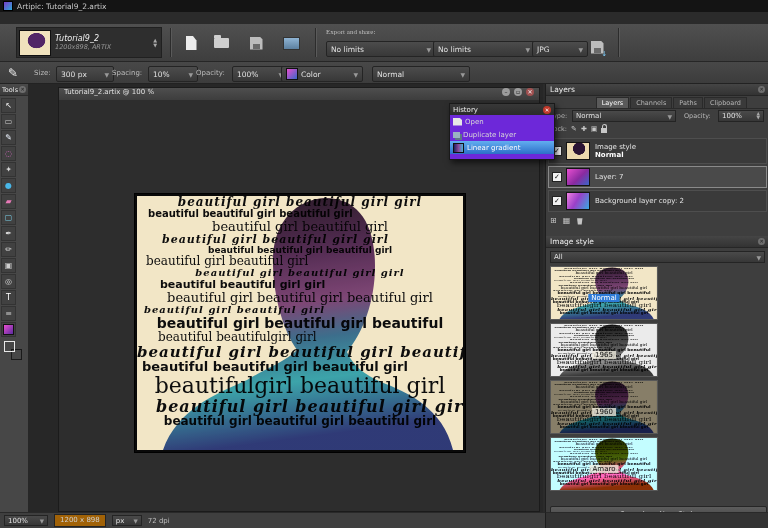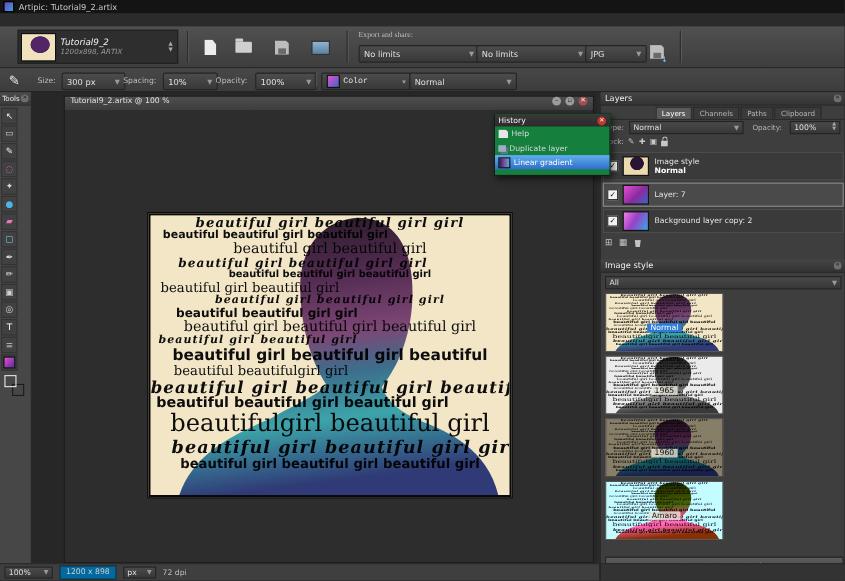--- a/index.html
+++ b/index.html
@@ -73,21 +73,21 @@
   #doc-canvas{position:absolute;left:0;top:12px;right:0;bottom:0;background:#2d2d2d;}
 
   
   #artwork{left:135px;top:194px;width:330px;height:258px;background:#f2e6c6;border:2px solid #090909;
            box-shadow:0 0 0 1px #000;}
   #artwork-content{position:absolute;inset:0;overflow:hidden;background:#f2e6c6;}
   .art-line{white-space:nowrap;line-height:1.08;color:#0d0d0d;}
   .art-overlay{position:absolute;inset:0;mix-blend-mode:multiply;pointer-events:none;}
 
   
-  #history{left:449px;top:103px;width:106px;height:57px;background:#15803d;border:1px solid #191919;
+  #history{left:449px;top:103px;width:106px;height:57px;background:#6d28d9;border:1px solid #191919;
            box-shadow:2px 3px 6px rgba(0,0,0,.6);z-index:30;}
   #history-header{height:11px;background:linear-gradient(#383838,#2b2b2b);display:flex;align-items:center;
                   justify-content:space-between;padding:0 3px;font-size:7px;color:#f0f0f0;}
   .hclose{width:8px;height:8px;border-radius:50%;background:#c0392b;color:#fff;font-size:5.5px;line-height:8px;text-align:center;}
   .history-item{height:13px;display:flex;align-items:center;padding:0 3px;font-size:7px;color:#d8d8d8;}
   .history-item.selected{background:linear-gradient(#62aef0,#2d6fc8);color:#fff;}
   .h-icon{width:9px;height:8px;margin-right:3px;flex:none;}
   .h-icon.doc{background:#e6e6e6;clip-path:polygon(0 0,70% 0,100% 30%,100% 100%,0 100%);}
   .h-icon.copy{width:7px;height:6px;background:#9ab0c2;box-shadow:2px 2px 0 #5f7587;}
   .h-icon.gradient{background:linear-gradient(90deg,#202060,#8a4a9a,#4ab0d8);border:1px solid #111;}
@@ -147,21 +147,21 @@
 
   #save-style-btn{position:absolute;left:4px;top:422px;width:215px;height:15px;
                   background:linear-gradient(#5c5c5c,#424242);border:1px solid #262626;border-radius:2px;
                   font-size:7.5px;color:#eee;display:flex;align-items:center;justify-content:center;}
 
   
   #statusbar{left:0;top:512px;width:545px;height:16px;background:#3f3f3f;border-top:1px solid #292929;
              display:flex;align-items:center;padding:0 4px;box-sizing:border-box;}
   .sb-dd{display:flex;align-items:center;justify-content:space-between;background:linear-gradient(#4a4a4a,#373737);
          border:1px solid #242424;font-size:7px;color:#e0e0e0;padding:0 3px;height:11px;margin-right:6px;box-sizing:border-box;}
-  .sb-box{background:#0369a1;border:1px solid #242424;font-size:7px;color:#cfcfcf;padding:0 5px;height:11px;
+  .sb-box{background:#a16207;border:1px solid #242424;font-size:7px;color:#cfcfcf;padding:0 5px;height:11px;
           line-height:11px;margin-right:6px;}
   .sb-text{font-size:7px;color:#bdbdbd;}
   #bottom-right{left:545px;top:512px;width:223px;height:16px;background:#333;border-top:1px solid #292929;border-left:1px solid #1e1e1e;}
 </style>
 </head>
 <body>
 
 <div id="app">
 
   <div class="abs" id="titlebar">
@@ -229,21 +229,21 @@
     <div class="dd" style="left:148px;top:4px;width:40px;">
       <span>10%</span>
         <span class="car">▼</span>
     </div>
     <span class="label" style="left:196px;top:7px;">Opacity:</span>
     <div class="dd" style="left:232px;top:4px;width:46px;">
       <span>100%</span>
         <span class="car">▼</span>
     </div>
     <div class="vsep" style="left:286px;"></div>
-    <div class="dd" style="left:292px;top:4px;width:72px;font-family:Liberation Mono, monospace;">
+    <div class="dd" style="left:281px;top:4px;width:72px;">
       <span style="display:flex;align-items:center;">
           <span class="color-chip"></span>
           <span>Color</span>
         </span>
       <span class="car">▼</span>
     </div>
     <div class="dd" style="left:372px;top:4px;width:88px;">
       <span>Normal</span>
         <span class="car">▼</span>
     </div>
@@ -371,21 +371,21 @@
 
   <div class="abs" id="history">
     <div id="history-header">
       <span>History</span>
       <span class="hclose">✕</span>
     </div>
     <div>
 
         <div class="history-item">
           <span class="h-icon doc"></span>
-          <span>Help</span>
+          <span>Open</span>
         </div>
 
         <div class="history-item">
           <span class="h-icon copy"></span>
           <span>Duplicate layer</span>
         </div>
 
         <div class="history-item selected">
           <span class="h-icon gradient"></span>
           <span>Linear gradient</span>

